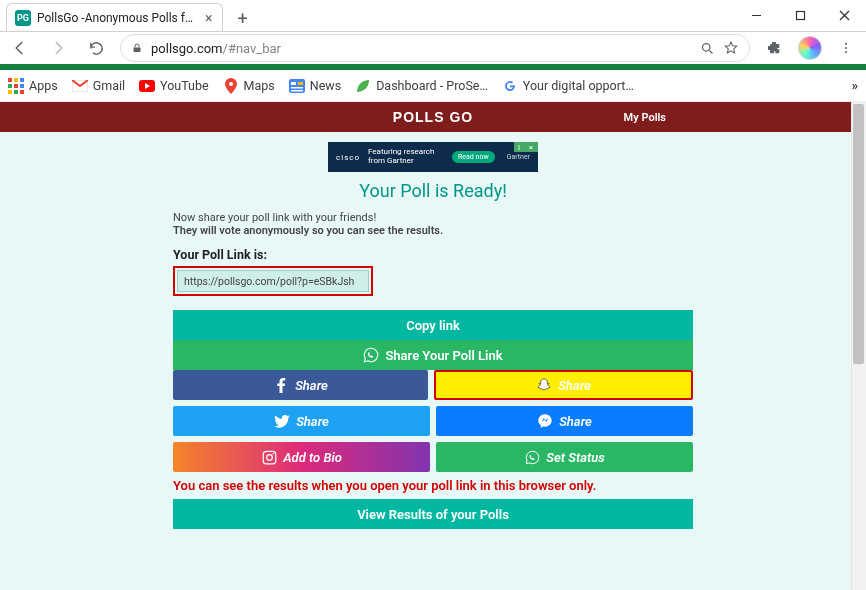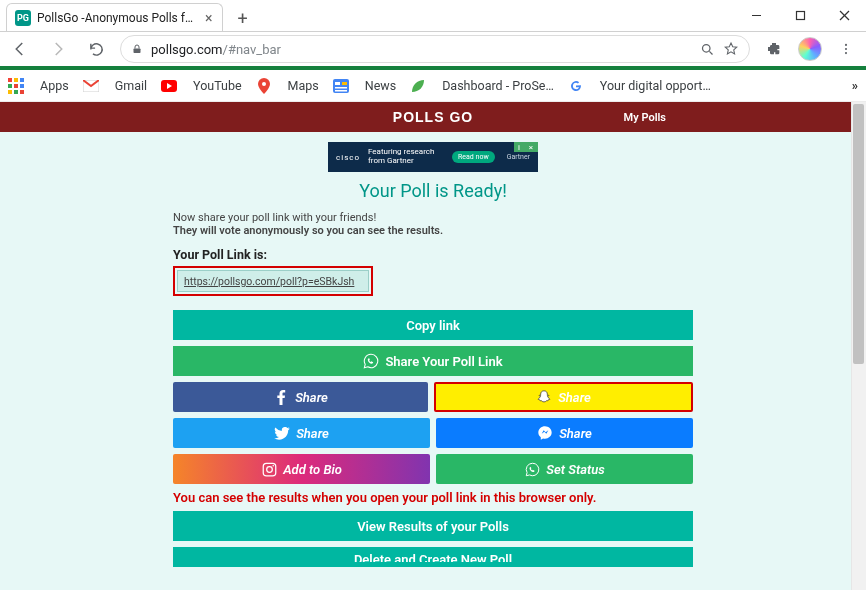--- a/index.html
+++ b/index.html
@@ -10,31 +10,31 @@
   .tabs-row { display: flex; align-items: flex-end; height: 100%; padding-left: 6px; gap: 6px; }
   .tab { display: flex; align-items: center; gap: 6px; background: #fff; border: 1px solid #d0d0d0; border-bottom: none; border-radius: 6px 6px 0 0; padding: 4px 8px; font-size: 12px; color: #222; max-width: 230px; height: 28px; }
   .favbox { width: 16px; height: 16px; background: #009688; color:#fff; font-size:9px; font-weight:bold; display:flex; align-items:center; justify-content:center; border-radius:3px;}
   .tab-title { white-space: nowrap; overflow: hidden; text-overflow: ellipsis; max-width: 160px; }
   .tab-x { color:#666; font-size:14px; padding:0 2px; }
   .newtab { width:26px; height:26px; display:flex; align-items:center; justify-content:center; color:#555; font-size:18px; }
   .win-controls { display:flex; }
   .win-btn { width:44px; height:30px; display:flex; align-items:center; justify-content:center; color:#333; font-size:13px; }
   .win-btn svg { width:11px; height:11px; }
 
-  .toolbar { height: 38px; display:flex; align-items:center; gap:10px; padding: 0 6px; border-bottom:4px solid #15803d; }
+  .toolbar { height: 38px; display:flex; align-items:center; gap:10px; padding: 0 6px; border-bottom:6px solid #15803d; }
   .tbtn { width:28px; height:28px; display:flex; align-items:center; justify-content:center; color:#5f6368; border-radius:50%; }
   .tbtn.disabled { color:#b8b8b8; }
   .addr { flex:1; height:28px; border:1px solid #dcdcdc; border-radius:14px; display:flex; align-items:center; padding:0 10px; font-size:13px; color:#333; gap:8px; }
   .lock { color:#5f6368; }
   .addr-host { color:#202124; }
   .addr-path { color:#80868b; }
   .avatar { width:24px; height:24px; border-radius:50%; background: conic-gradient(#ff5fb0,#8a5cff,#5fb0ff,#5fffd1,#ffd15f,#ff5fb0); border:1px solid #ccc; }
 
   .bookmarks { height: 32px; display:flex; align-items:center; gap:14px; padding: 0 8px; border-bottom:1px solid #ececec; font-size:12.5px; color:#3c4043; }
-  .bk { display:flex; align-items:center; gap:16px; white-space:nowrap; }
+  .bk { display:flex; align-items:center; gap:5px; white-space:nowrap; }
   .bk .bicon { width:16px; height:16px; display:flex; align-items:center; justify-content:center; }
   .apps-grid { display:grid; grid-template-columns:repeat(3,4px); grid-template-rows:repeat(3,4px); gap:2px; }
   .apps-grid span{ background:#f44336; } .apps-grid span:nth-child(2){background:#fbbc04;} .apps-grid span:nth-child(3){background:#4285f4;} .apps-grid span:nth-child(4){background:#34a853;} .apps-grid span:nth-child(5){background:#ea4335;} .apps-grid span:nth-child(6){background:#4285f4;} .apps-grid span:nth-child(7){background:#fbbc04;} .apps-grid span:nth-child(8){background:#34a853;} .apps-grid span:nth-child(9){background:#ea4335;}
   .bk-more { margin-left:auto; color:#333; font-weight:bold; }
 
   
   .viewport { position:relative; height: calc(590px - 32px - 38px - 32px); overflow:hidden; background:#e7f8f6; }
   .scrollbar-track { position:absolute; right:0; top:0; width:15px; height:100%; background:#f1f1f1; border-left:1px solid #e6e6e6; }
   .scrollbar-thumb { position:absolute; right:2px; top:2px; width:11px; height:260px; background:#c1c1c1; border-radius:2px; }
 
@@ -49,23 +49,23 @@
   .ad .pill { background:#00a87e; color:#fff; font-size:7px; padding:2px 6px; border-radius:6px; margin-left:auto; }
   .ad .gart { font-size:7px; color:#cbd6e2; margin-left:4px;}
   .ad .adx { position:absolute; top:0; right:0; width:14px; height:10px; background:#4a6; color:#fff; font-size:8px; display:flex; align-items:center; justify-content:center; }
   .ad .adi { position:absolute; top:0; right:14px; width:10px; height:10px; background:#4a6; color:#fff; font-size:8px; display:flex; align-items:center; justify-content:center; }
 
   .headline { text-align:center; color:#009688; font-weight:400; font-size:18px; margin-bottom:10px; }
   .sub1 { font-size:11px; color:#444; font-weight:400; }
   .sub2 { font-size:11px; color:#444; font-weight:600; margin-bottom:10px; }
   .linklbl { font-size:12.5px; color:#222; font-weight:700; margin-bottom:4px; }
   .linkbox-wrap { border:2px solid #d40000; padding:2px; width:200px; margin-bottom:14px; }
-  .linkbox { height:22px; border:1px solid #9bcfc8; background:#cfeee9; font-size:10.5px; color:#444; padding:0 6px; display:flex; align-items:center;text-decoration:underline; }
-
-  .btn { height:30px; border-radius:0; color:#fff; font-size:13px; font-weight:600; display:flex; align-items:center; justify-content:center; gap:6px; margin-bottom:6px; }
+  .linkbox { height:22px; border:1px solid #9bcfc8; background:#cfeee9; font-size:10.5px; color:#444; padding:0 6px; display:flex; align-items:center; }
+
+  .btn { height:30px; border-radius:0; color:#fff; font-size:13px; font-weight:600; display:flex; align-items:center; justify-content:center; gap:6px; }
   .btn.copy { background:#00b7a1; }
   .btn.wa   { background:#29b766; }
   .row2 { display:flex; gap:6px; margin-bottom:6px;font-style:italic; }
   .row2 .half { flex:1; height:30px; border-radius:2px; display:flex; align-items:center; justify-content:center; gap:6px; font-size:13px; font-weight:600; color:#fff; }
   .fb { background:#3b5998; }
   .sc { background:#ffee00; color:#222; border:2px solid #d40000; }
   .tw { background:#1da1f2; }
   .ms { background:#0a7cff; }
   .ig { background: linear-gradient(90deg,#f58529,#dd2a7b,#8134af); }
   .st { background:#29b766; }
@@ -330,21 +330,18 @@
             </svg>
           </span>
         <span>Set Status</span>
       </div>
     </div>
 
     <div class="warn">You can see the results when you open your poll link in this browser only.</div>
     <div class="btn view">
         <span>View Results of your Polls</span>
       </div>
-    <div class="btn del">
-        <div class="del-clip"><span>Delete and Create New Poll</span></div>
-      </div>
   </div>
 
   <div class="scrollbar-track">
     <div class="scrollbar-thumb"></div>
   </div>
 </div>
 
 </body></html>

